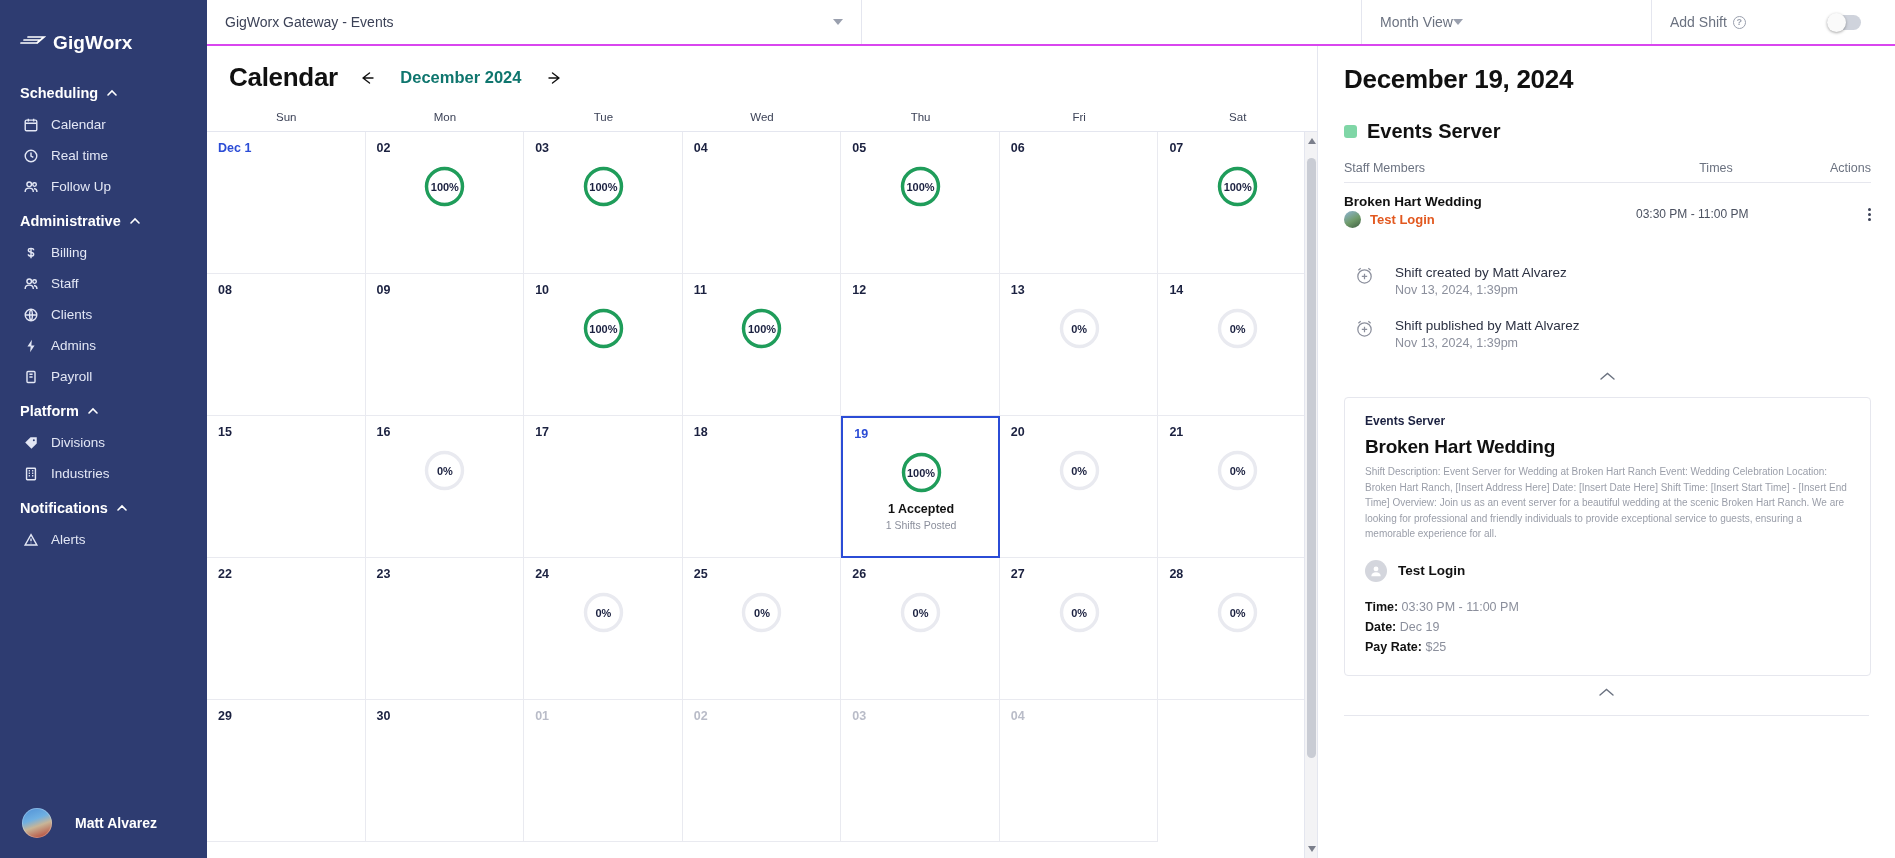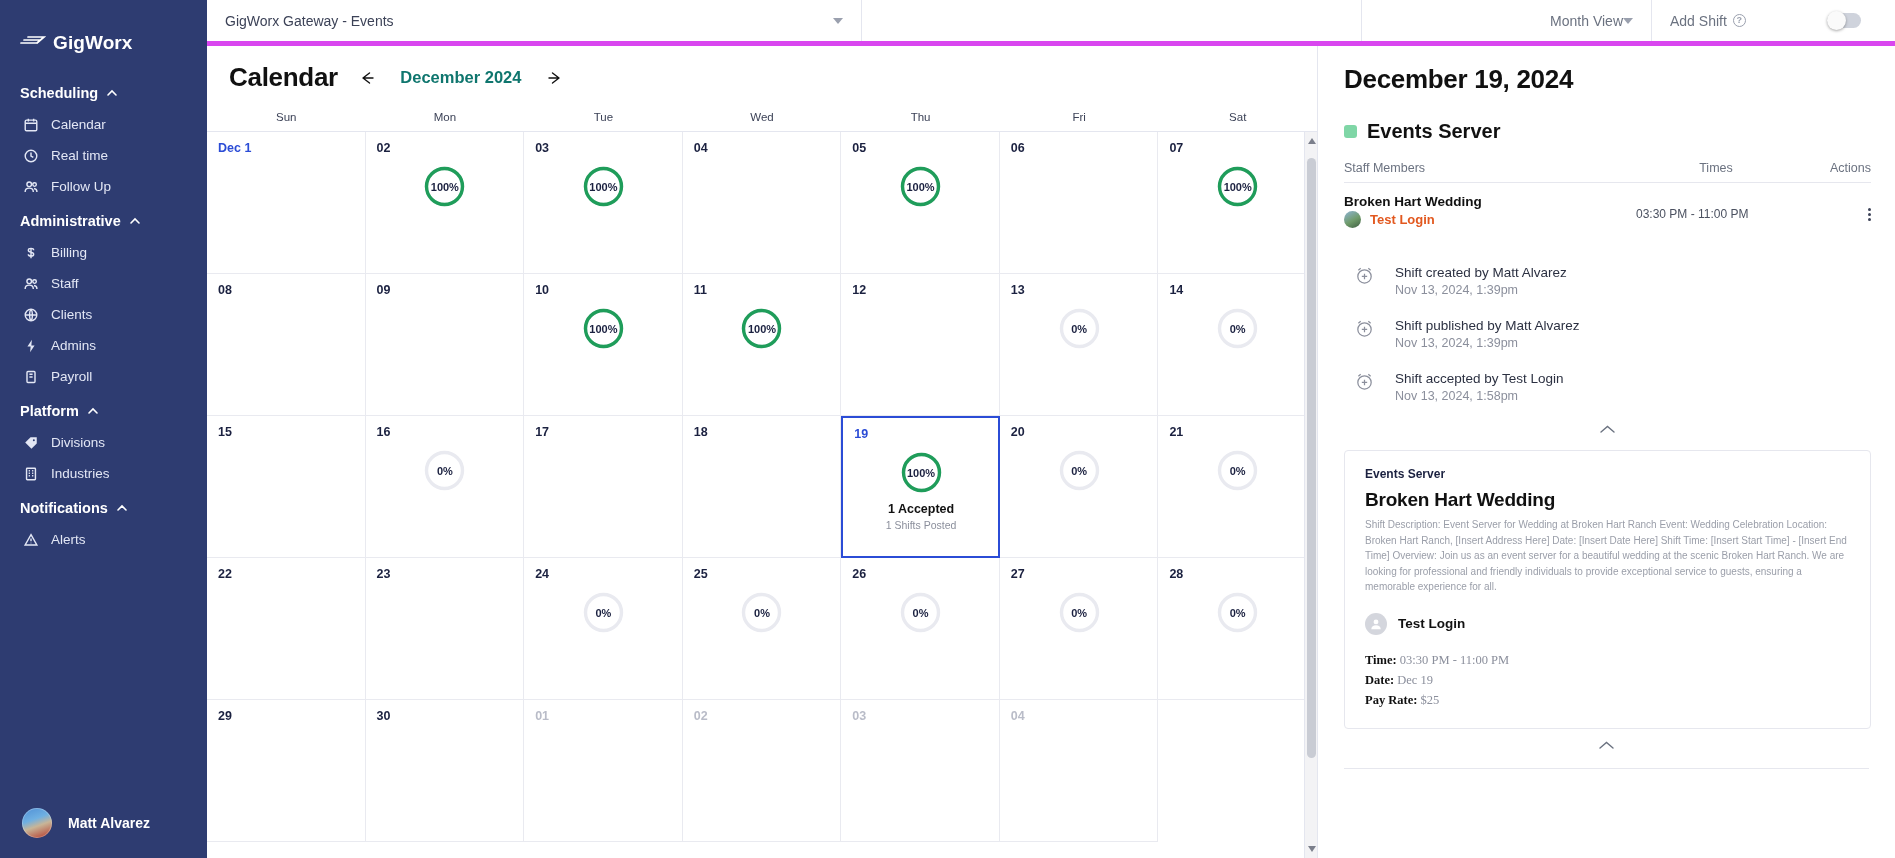--- a/index.html
+++ b/index.html
@@ -37,46 +37,46 @@
   .nav-item {
     display: flex; align-items: center; gap: 12px;
     padding: 7px 20px 7px 22px;
     font-size: 13.5px; color: #e3e7f5; cursor: pointer;
   }
   .nav-icon { width: 17px; height: 17px; display:flex; align-items:center; justify-content:center; flex: 0 0 17px; }
   .nav-icon svg { width: 16px; height: 16px; stroke: #e3e7f5; fill: none; stroke-width: 1.6; }
 
   .profile {
     position: absolute; bottom: 0; left: 0; right: 0;
-    display: flex; align-items: center; gap: 16px;
+    display: flex; align-items: center; gap: 23px;
     padding: 14px 18px 20px 22px;
     cursor: pointer;
   }
   .avatar-img {
     width: 30px; height: 30px; border-radius: 50%;
     background: linear-gradient(160deg,#4f8fd6 0%,#6fb0e2 38%,#c8b597 58%,#b33225 100%);
     flex: 0 0 30px; box-shadow: inset 0 0 0 1px rgba(255,255,255,.25);
   }
   .profile-name { font-size: 14px; font-weight: 700; color: #fff; }
 
   
   .main { flex: 1; display: flex; flex-direction: column; min-width: 0; }
 
   .topbar {
     height: 46px; display: flex; align-items: stretch;
-    border-bottom: 5px solid #d946ef; background: #fff;
+    border-bottom: 2px solid #d946ef; background: #fff;
   }
   .topbar-cell {
     display: flex; align-items: center;
     border-right: 1px solid #e4e6ef;
     padding: 0 18px; position: relative;
   }
   .cell-account { width: 655px; justify-content: space-between; cursor: pointer; }
   .cell-spacer  { width: 500px; }
-  .cell-view    { width: 290px; justify-content: flex-end; cursor: pointer; }
+  .cell-view    { width: 290px; justify-content: flex-start; cursor: pointer; }
   .cell-addshift{ flex: 1; justify-content: space-between; border-right: none; padding-right: 34px; }
   .topbar-label { font-size: 14px; color: #3c4257; }
   .topbar-label.muted { color: #6b7280; }
   .caret { width:0;height:0;border-left:5px solid transparent;border-right:5px solid transparent;border-top:6px solid #9aa0ae; }
   .addshift-left { display:flex; align-items:center; gap:6px; }
   .qmark {
     width: 13px; height: 13px; border-radius: 50%; border: 1px solid #9aa0ae;
     color: #9aa0ae; font-size: 9px; line-height: 11px; text-align: center; font-weight: 700;
   }
   .toggle {
@@ -191,21 +191,21 @@
   .card-title { font-size: 19px; font-weight: 700; color: #111; margin-top: 8px; letter-spacing: -.2px; }
   .card-desc { font-size: 10px; color: #9a9ea9; line-height: 1.55; margin-top: 6px; }
   .card-person { display:flex; align-items:center; gap:11px; margin-top: 18px; }
   .card-avatar {
     width: 22px; height: 22px; border-radius: 50%; background: #d4d6dd;
     display:flex; align-items:center; justify-content:center; flex:0 0 22px;
   }
   .card-avatar svg { width: 14px; height: 14px; fill: #ffffff; }
   .card-person-name { font-size: 13.5px; font-weight: 700; color: #111; }
   .meta { margin-top: 15px; }
-  .meta-line { font-size: 12.5px; color: #8b8f9c; line-height: 1.62; font-family: Liberation Serif, serif; }
+  .meta-line { font-size: 12.5px; color: #8b8f9c; line-height: 1.62; }
   .meta-line b { color: #111; font-weight: 700; }
 
   .footer-divider { margin: 10px 26px 0 26px; border-top: 1px solid #e6e7ee; }
 </style>
 </head>
 <body>
 
 <div class="app">
 
   <aside class="sidebar">
@@ -702,33 +702,20 @@
                     <circle cx="11" cy="12" r="7"></circle>
                     <path d="M11 9.2 V14.8 M8.2 12 H13.8"></path>
                     <path d="M4.6 5.4 L7 3.4 M17.4 5.4 L15 3.4"></path>
                   </svg>
               </span>
               <span>
                 <span class="log-title">Shift published by Matt Alvarez</span>
                 <div class="log-time">Nov 13, 2024, 1:39pm</div>
               </span>
             </div>
-            <div class="log-item">
-              <span class="log-icon">
-                <svg viewBox="0 0 22 22">
-                    <circle cx="11" cy="12" r="7"></circle>
-                    <path d="M11 9.2 V14.8 M8.2 12 H13.8"></path>
-                    <path d="M4.6 5.4 L7 3.4 M17.4 5.4 L15 3.4"></path>
-                  </svg>
-              </span>
-              <span>
-                <span class="log-title">Shift accepted by Test Login</span>
-                <div class="log-time">Nov 13, 2024, 1:58pm</div>
-              </span>
-            </div>
           </div>
 
           <div class="collapse-row">
             <span class="collapse-chev">
               <svg width="17" height="11" viewBox="0 0 17 11">
                   <path d="M2 8 L8.5 2.5 L15 8" stroke="#6b7280" stroke-width="1.4" fill="none" stroke-linecap="round"></path>
                 </svg>
             </span>
           </div>
         </div>

